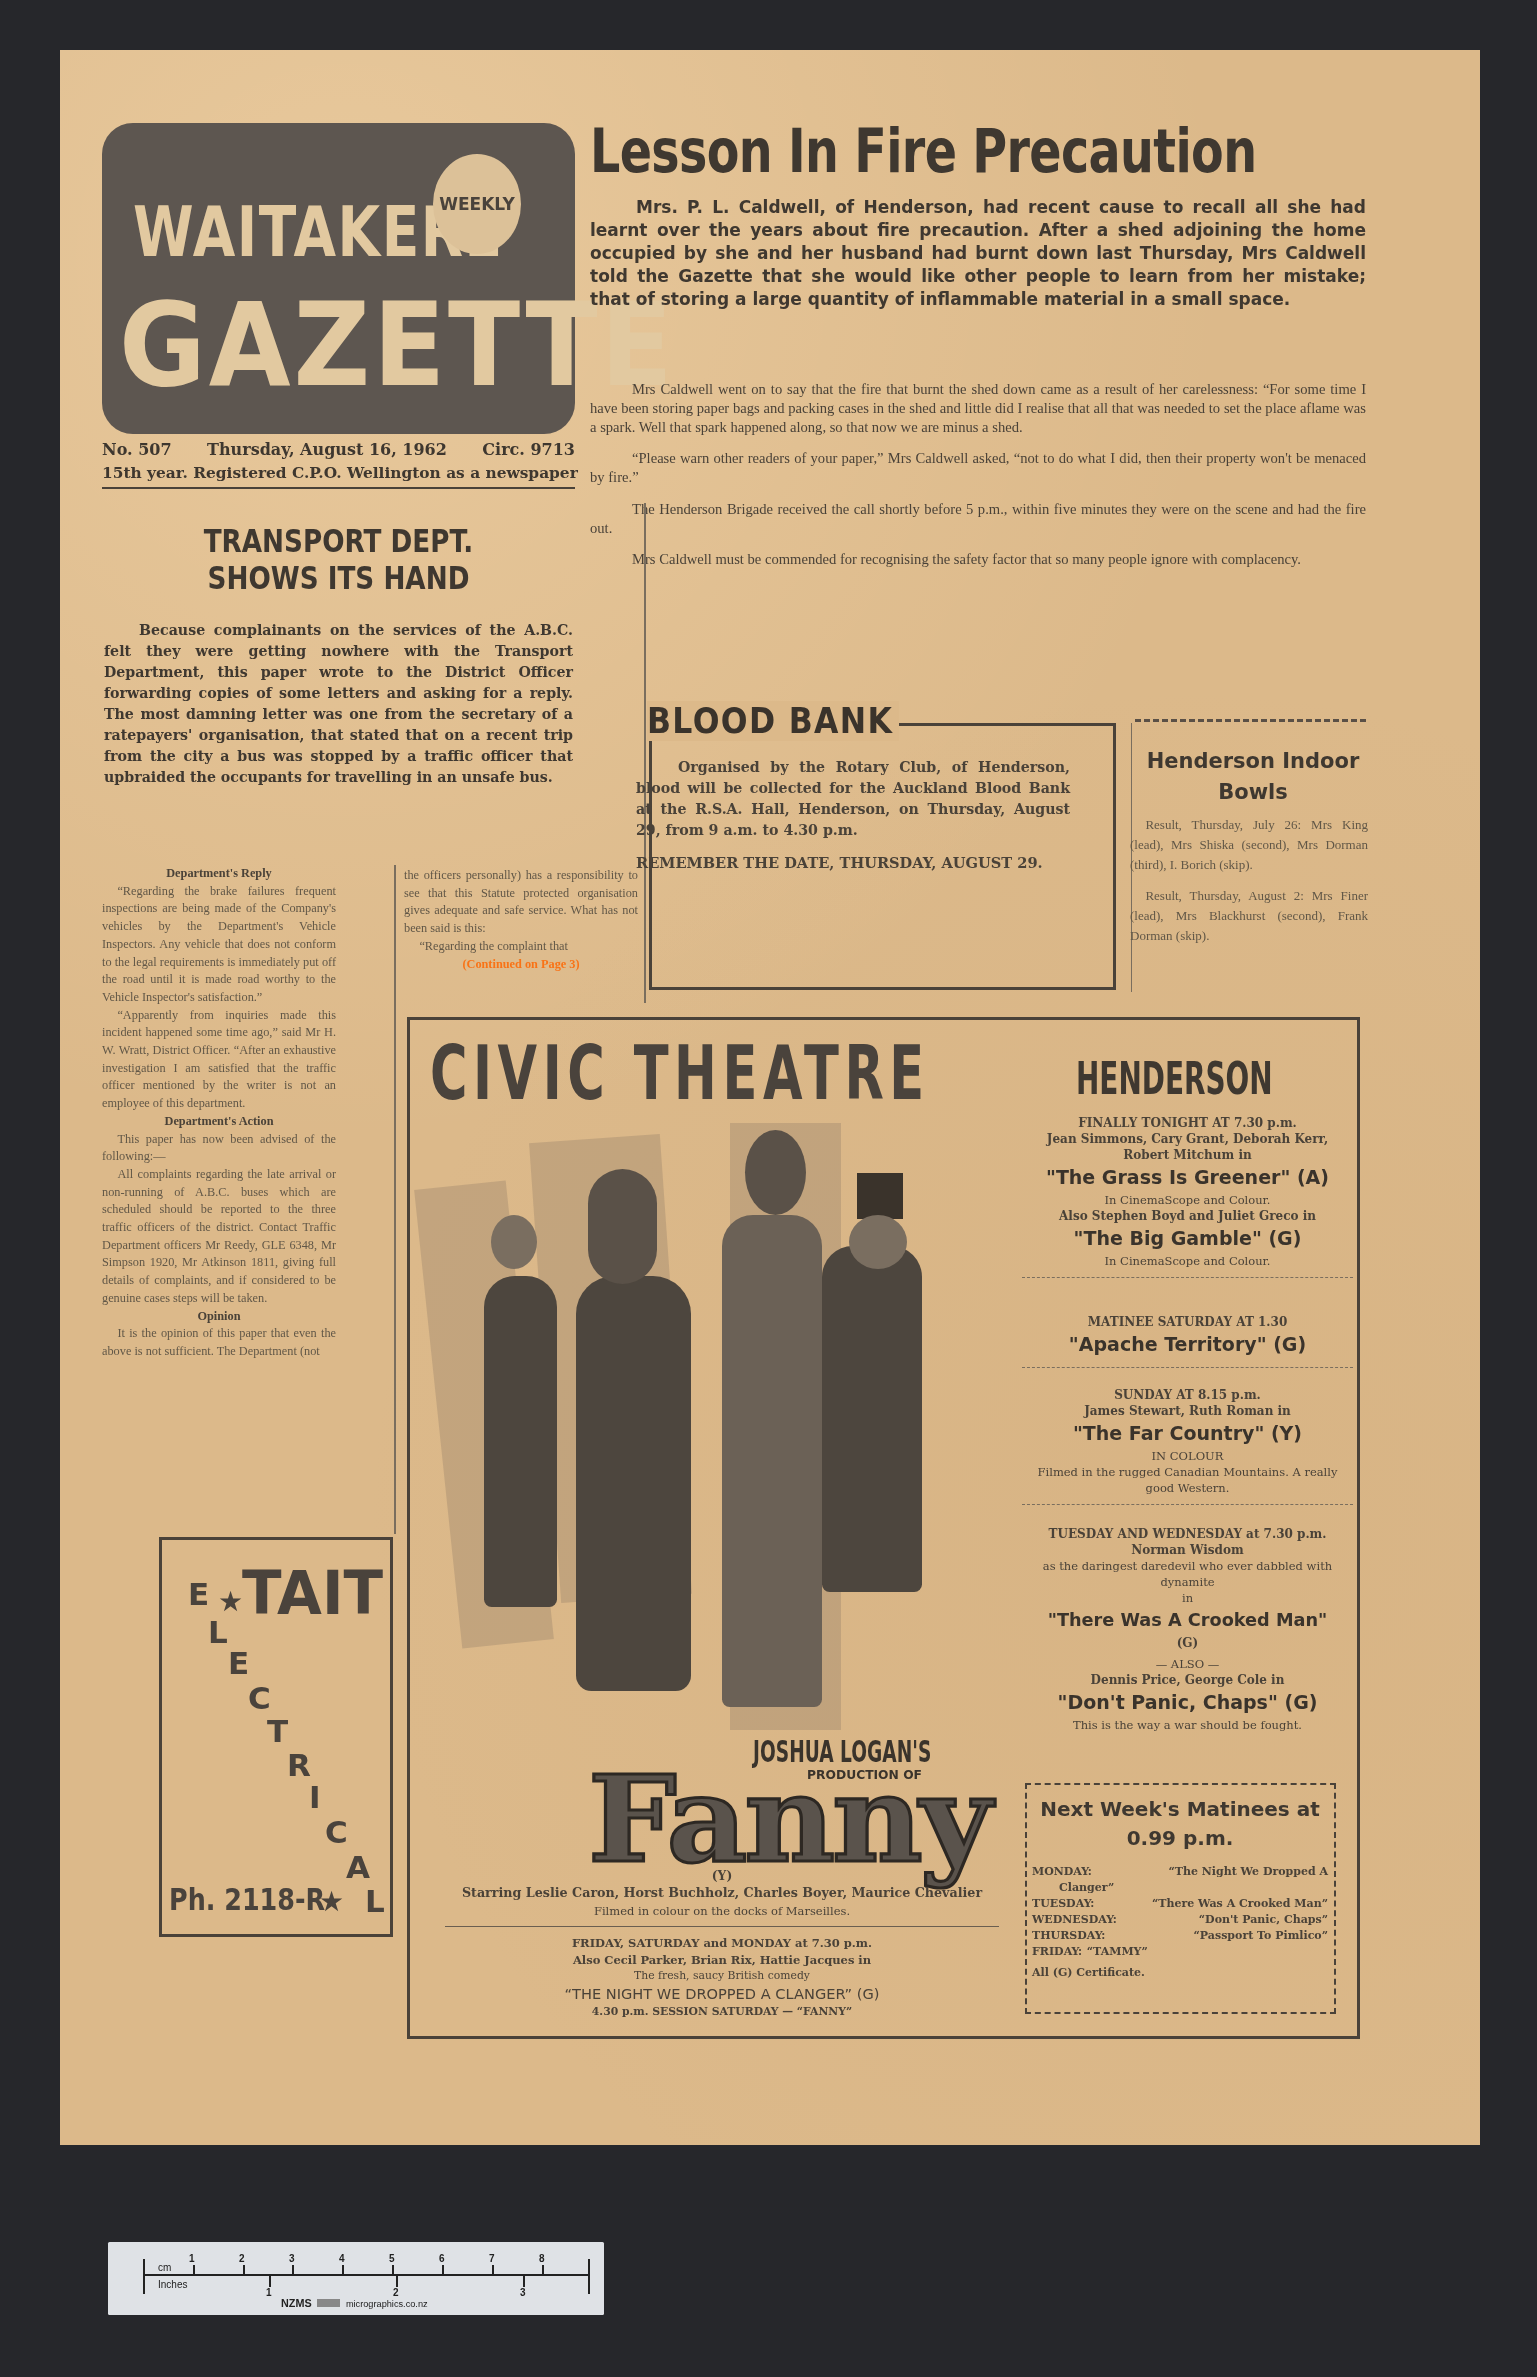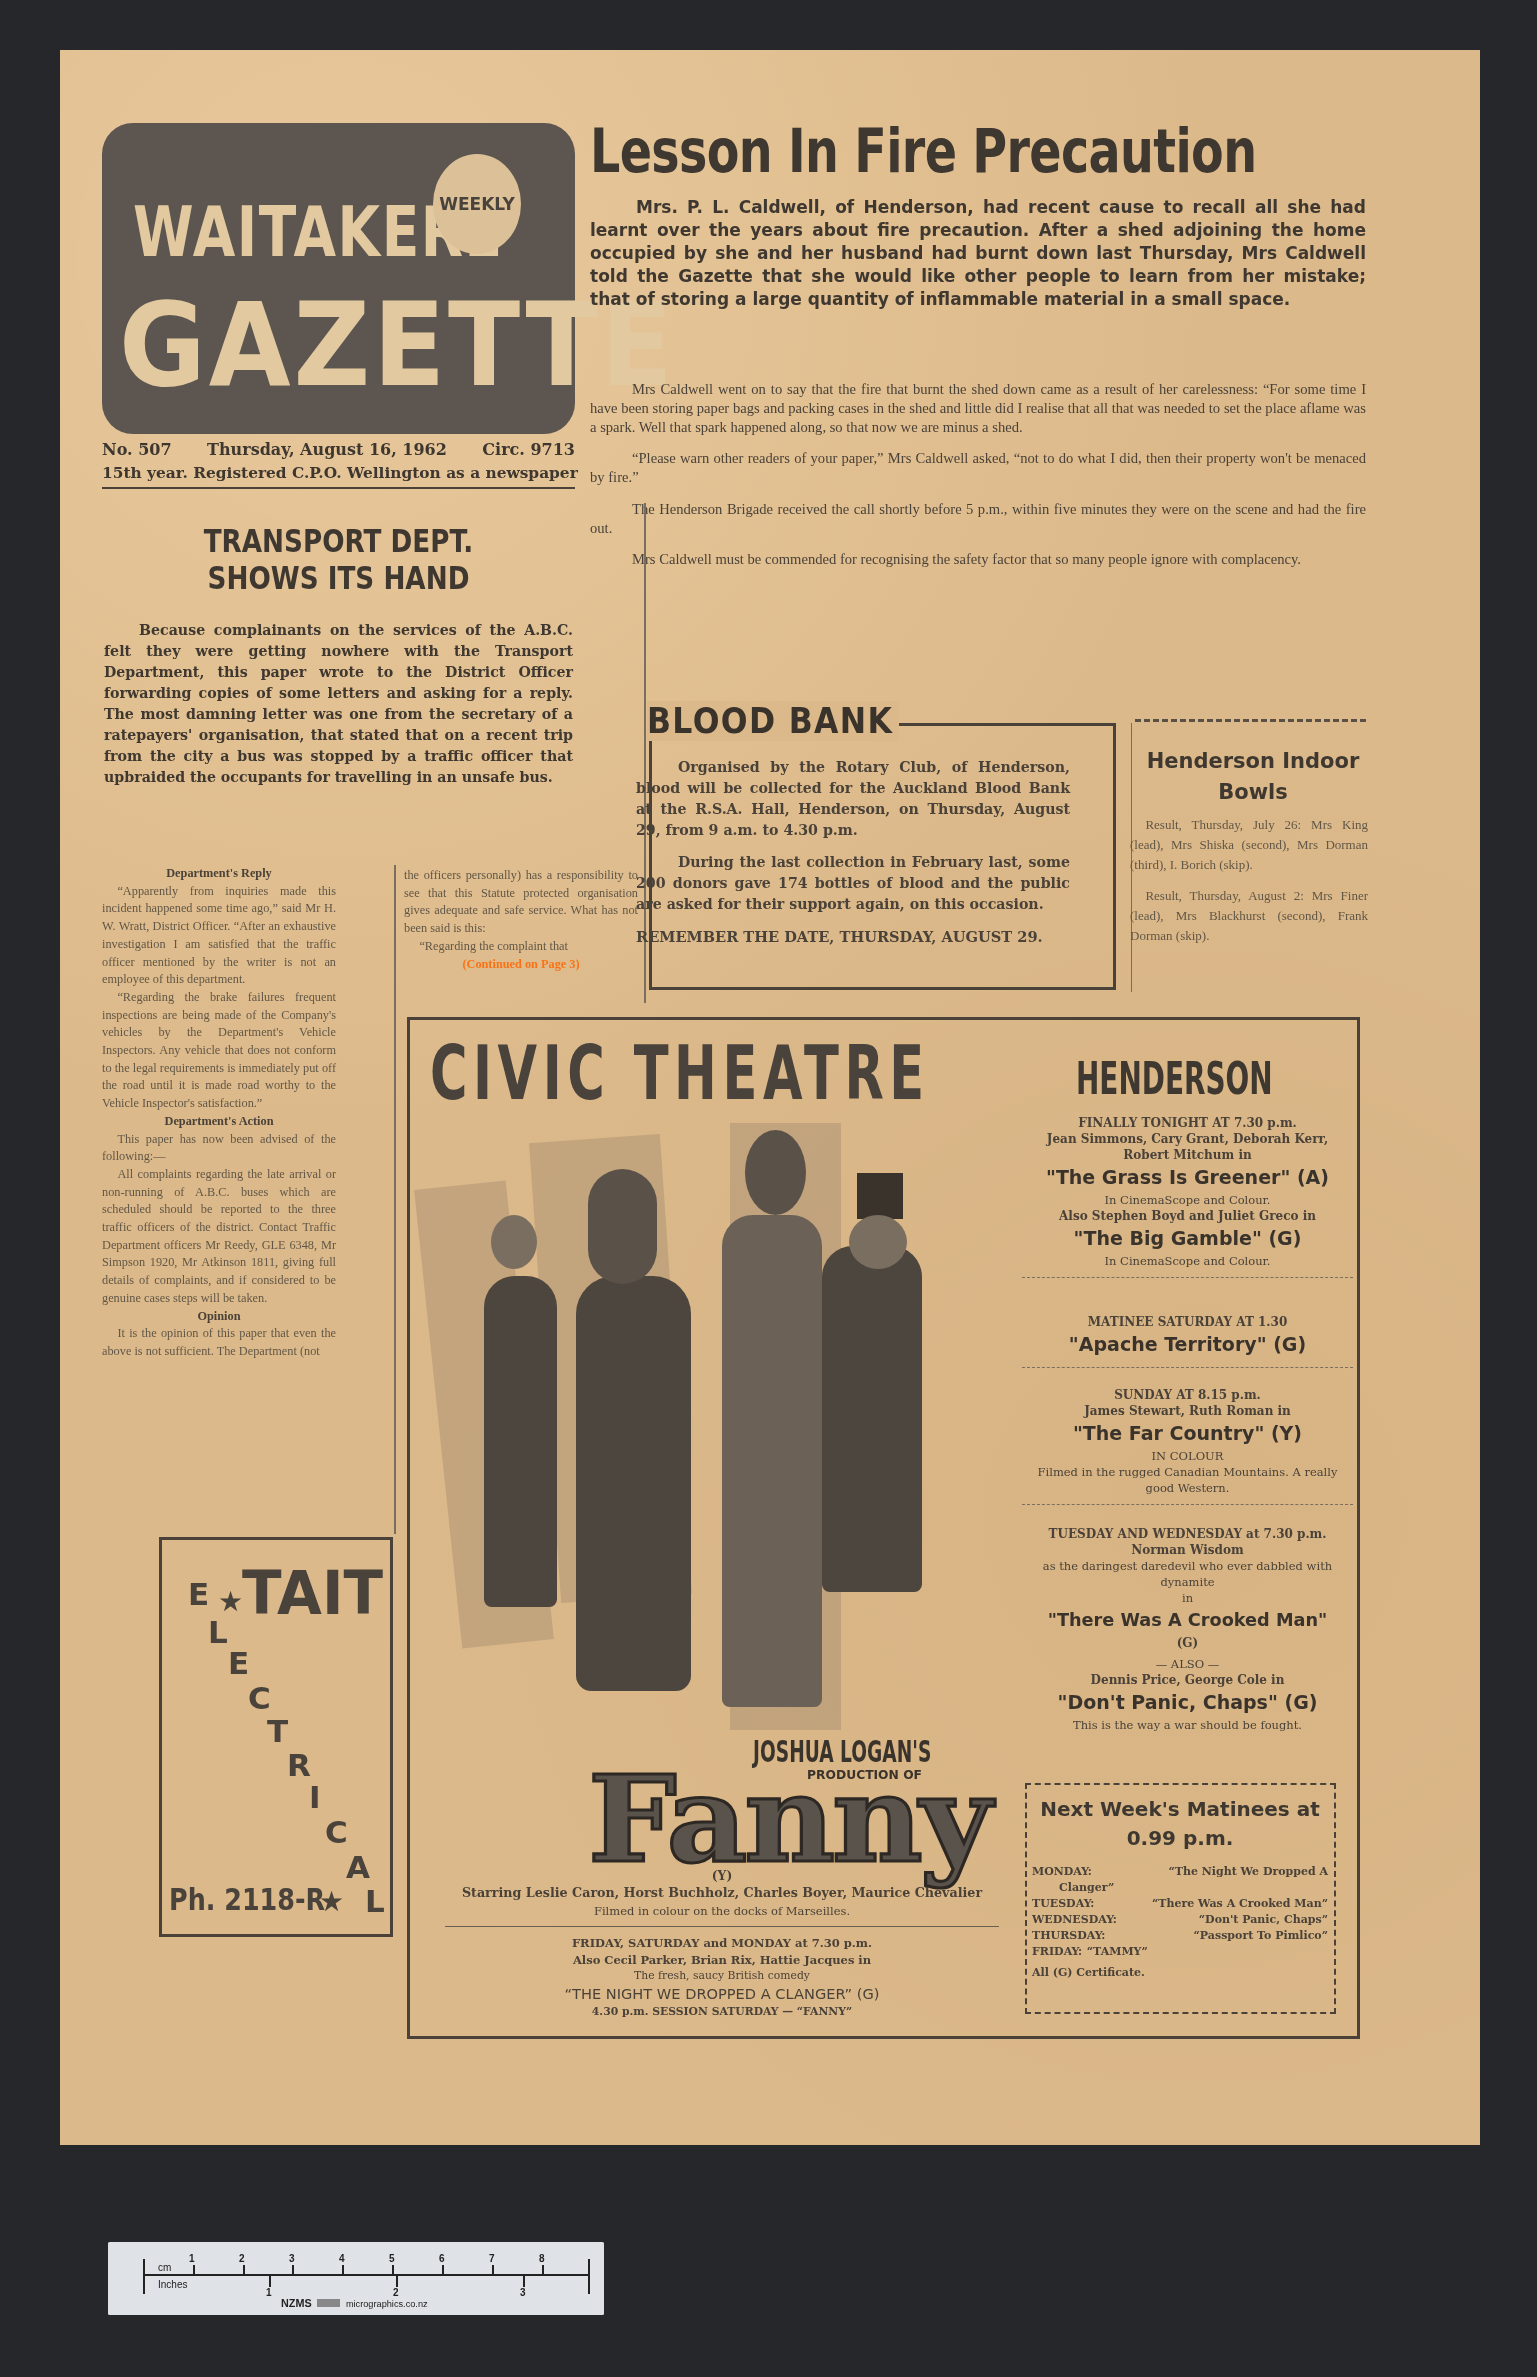--- a/index.html
+++ b/index.html
@@ -224,41 +224,40 @@
   <p>Mrs Caldwell went on to say that the fire that burnt the shed down came as a result of her carelessness: “For some time I have been storing paper bags and packing cases in the shed and little did I realise that all that was needed to set the place aflame was a spark.  Well that spark happened along, so that now we are minus a shed.</p>
   <p>“Please warn other readers of your paper,” Mrs Caldwell asked, “not to do what I did, then their property won't be menaced by fire.”</p>
   <p>The Henderson Brigade received the call shortly before 5 p.m., within five minutes they were on the scene and had the fire out.</p>
   <p>Mrs Caldwell must be commended for recognising the safety factor that so many people ignore with complacency.</p>
 </div>
 
 <div class="abs transport-headline">TRANSPORT DEPT. SHOWS ITS HAND</div>
 <div class="abs transport-lede">Because complainants on the services of the A.B.C. felt they were getting nowhere with the Transport Department, this paper wrote to the District Officer forwarding copies of some letters and asking for a reply.  The most damning letter was one from the secretary of a ratepayers' organisation, that stated that on a recent trip from the city a bus was stopped by a traffic officer that upbraided the occupants for travelling in an unsafe bus.</div>
 <div class="abs col-text col-left">
   <div class="sub">Department's Reply</div>
+  <p>“Regarding the brake failures frequent inspections are being made of the Company's vehicles by the Department's Vehicle Inspectors.  Any vehicle that does not conform to the legal requirements is immediately put off the road until it is made road worthy to the Vehicle Inspector's satisfaction.”</p>
   <p>“Apparently from inquiries made this incident happened some time ago,” said Mr H. W. Wratt, District Officer.  “After an exhaustive investigation I am satisfied that the traffic officer mentioned by the writer is not an employee of this department.</p>
-  <p>“Regarding the brake failures frequent inspections are being made of the Company's vehicles by the Department's Vehicle Inspectors.  Any vehicle that does not conform to the legal requirements is immediately put off the road until it is made road worthy to the Vehicle Inspector's satisfaction.”</p>
   <div class="sub">Department's Action</div>
   <p>This paper has now been advised of the following:—</p>
   <p>All complaints regarding the late arrival or non-running of A.B.C. buses which are scheduled should be reported to the three traffic officers of the district.  Contact Traffic Department officers Mr Reedy, GLE 6348, Mr Simpson 1920, Mr Atkinson 1811, giving full details of complaints, and if considered to be genuine cases steps will be taken.</p>
   <div class="sub">Opinion</div>
   <p>It is the opinion of this paper that even the above is not sufficient.  The Department (not</p>
 </div>
 <div class="abs vrule" style="left:394px;top:865px;height:669px;"></div>
 <div class="abs col-text col-mid">
   <p style="text-indent:0">the officers personally) has a responsibility to see that this Statute protected organisation gives adequate and safe service.  What has not been said is this:</p>
   <p>“Regarding the complaint that</p>
   <div class="continued">(Continued on Page 3)</div>
 </div>
 <div class="abs vrule" style="left:644px;top:503px;height:500px;"></div>
 
 <div class="abs blood-box"></div>
 <div class="abs blood-title">BLOOD BANK</div>
 <div class="abs blood-body">
   <p>Organised by the Rotary Club, of Henderson, blood will be collected for the Auckland Blood Bank at the R.S.A. Hall, Henderson, on Thursday, August 29, from 9 a.m. to 4.30 p.m.</p>
-  <p>During the last collection in February last, some 200 donors gave 174 bottles of blood and the public are asked for their support again, on this occasion.</p>
   <p class="no-indent">REMEMBER THE DATE, THURSDAY, AUGUST 29.</p>
 </div>
 
 <div class="abs bowls-top"></div>
 <div class="abs vrule" style="left:1131px;top:723px;height:269px;width:0.8px;"></div>
 <div class="abs bowls-title">Henderson Indoor Bowls</div>
 <div class="abs col-text bowls-body">
   <p>Result, Thursday, July 26: Mrs King (lead), Mrs Shiska (second), Mrs Dorman (third), I. Borich (skip).</p>
   <p>Result, Thursday, August 2: Mrs Finer (lead), Mrs Blackhurst (second), Frank Dorman (skip).</p>
 </div>

